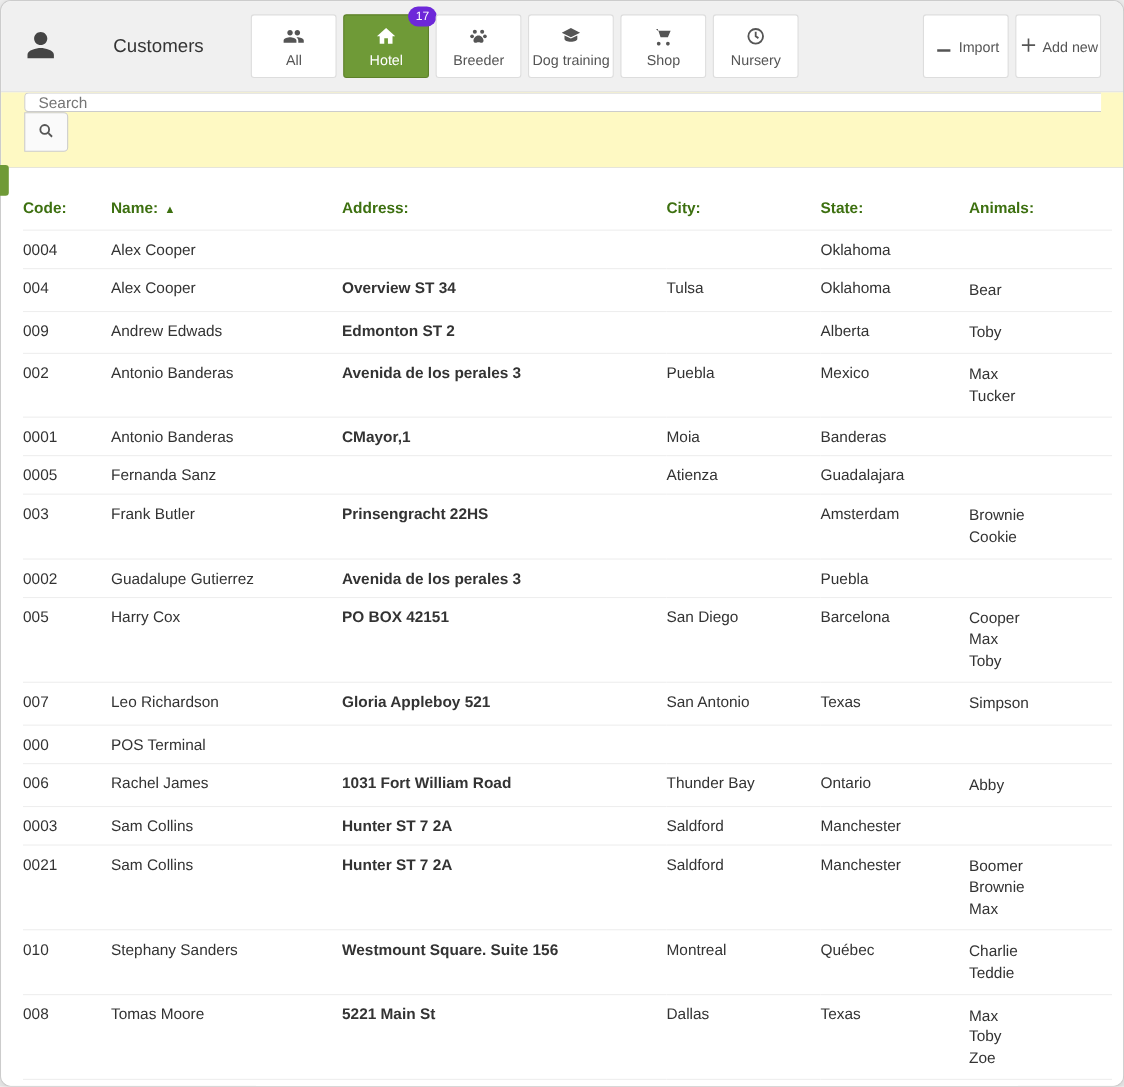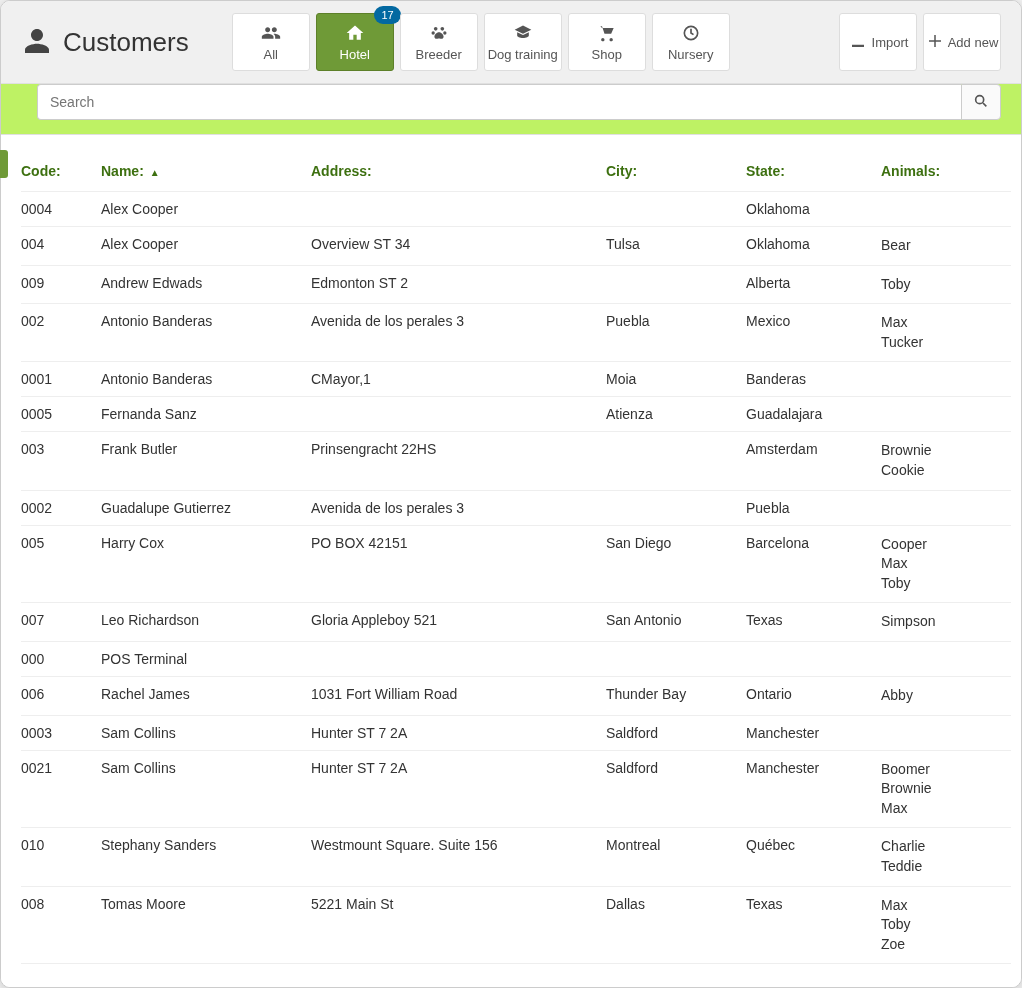--- a/index.html
+++ b/index.html
@@ -33,23 +33,24 @@
     }
     .page-title-wrap {
       display: flex;
       align-items: center;
       gap: 10px;
       flex: 0 0 auto;
       margin-right: 35px;
     }
     .page-title-wrap svg { flex-shrink:0; }
     .page-title {
-      font-size: 26px;
+      font-size: 17px;
       font-weight: 400;
       color: #333;
+      margin-left: 40px;
     }
     .nav-buttons { display:flex; gap:6px; }
     .nav-btn {
       position: relative;
       width: 78px;
       height: 58px;
       background: #fff;
       border: 1px solid #ddd;
       border-radius: 3px;
       display: flex;
@@ -64,21 +65,21 @@
     .nav-btn.active {
       background: #6f9a37;
       border-color: #5d8029;
       color: #fff;
     }
     .nav-btn .icon { height:20px; display:flex; align-items:center; justify-content:center; }
     .nav-btn .badge {
       position: absolute;
       top: -8px;
       right: -8px;
-      background: #0369a1;
+      background: #6d28d9;
       color: #fff;
       border-radius: 10px;
       font-size: 11px;
       padding: 2px 7px;
       min-width: 18px;
       text-align:center;
       line-height: 14px;
     }
     .spacer { flex: 1; }
     .actions { display:flex; gap:6px; }
@@ -91,24 +92,25 @@
       display:flex;
       flex-direction:row;
       align-items:center;
       justify-content:center;
       font-size:13px;
       color:#555;
       cursor:pointer;
       gap:4px;
     }
     .search-bar {
-      padding: 0 20px 14px 36px;
-      background: #bef264;
+      padding: 0 20px 14px 21px;
+      background: #fef9c3;
       display:flex;
       border-bottom: 1px solid #e0e0e0;
+      flex-direction: column;
     }
     .search-input {
       flex:1;
       height: 36px;
       border: 1px solid #ccc;
       border-right: none;
       border-radius: 4px 0 0 4px;
       padding: 0 12px;
       font-size: 14px;
       outline: none;
@@ -163,21 +165,21 @@
     }
     .sort-caret {
       font-size: 10px;
       color: #3d7010;
       margin-left: 2px;
     }
     td .multi { line-height: 1.4; }
     td .multi span { display:block; }
     .col-code    { width: 80px; }
     .col-name    { width: 210px; }
-    .col-address { width: 295px; }
+    .col-address { width: 295px; font-weight: bold; }
     .col-city    { width: 140px; }
     .col-state   { width: 135px; }
     .col-animals { width: auto; }
   </style>
 </head>
 <body>
 
 <div class="left-tab"></div>
 
 <div class="app-window">

